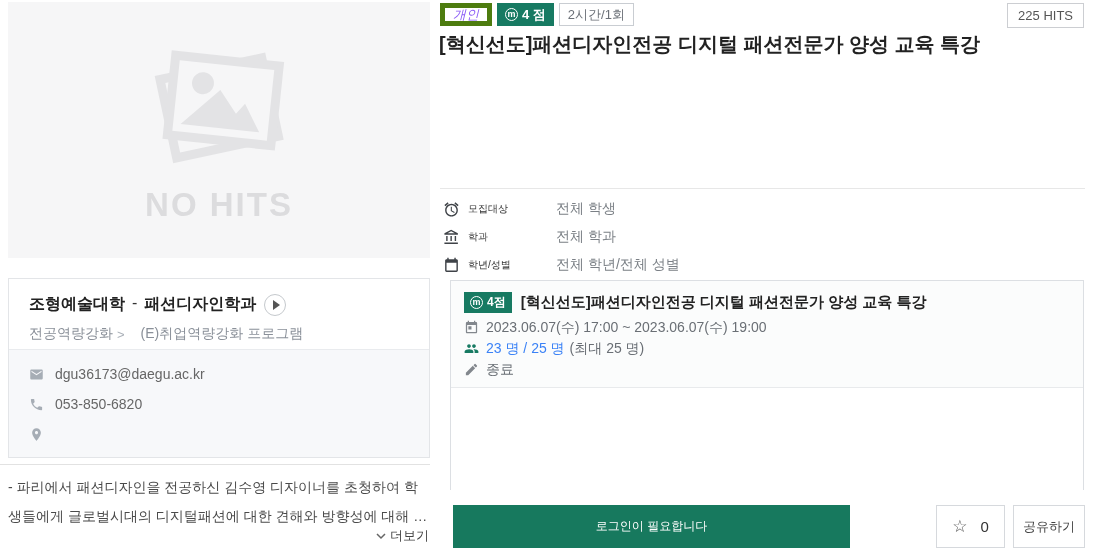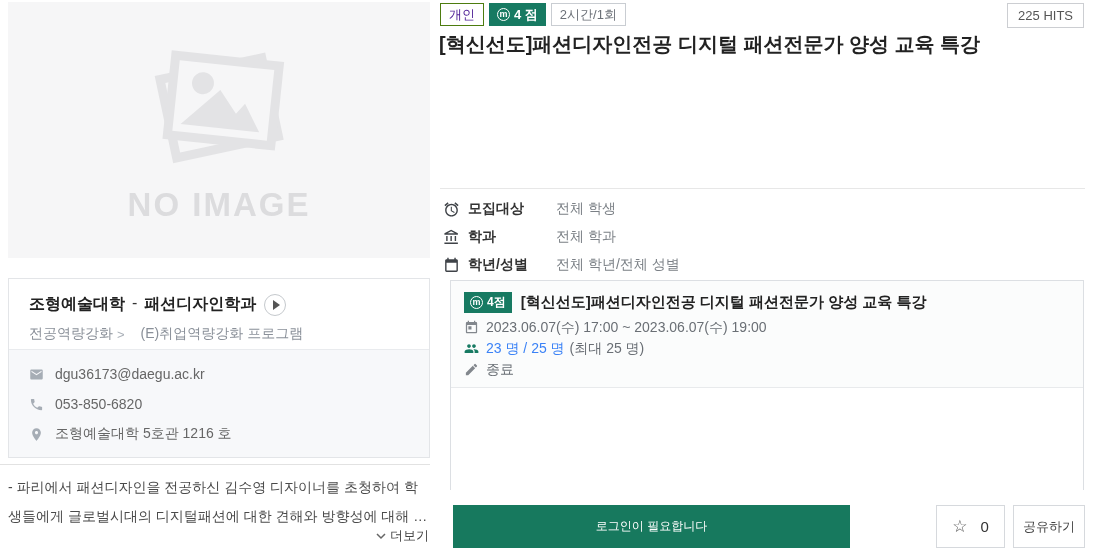--- a/index.html
+++ b/index.html
@@ -9,36 +9,36 @@
 
   
   .thumb { position:absolute; left:8px; top:2px; width:422px; height:256px; background:#f6f6f7; text-align:center; }
   .thumb svg { margin-top:36px; }
   .noimg-text { position:absolute; left:0; top:184px; width:100%; text-align:center;
                 font-size:33px; font-weight:700; color:#dcdcde; letter-spacing:2px; }
 
   
   .badge-row { position:absolute; left:440px; top:3px; display:flex; gap:5px; align-items:center; }
   .badge { display:inline-flex; align-items:center; height:23px; padding:0 8px; font-size:13px; line-height:1; white-space:nowrap; }
-  .badge.outline-teal { border:1px solid #4d7c0f; color:#4c1d95; }
+  .badge.outline-teal { border:5px solid #4d7c0f; color:#8b5cf6;font-style:italic; }
   .badge.filled-teal  { background:#177a62; color:#fff; font-weight:700; }
   .badge.outline-gray { border:1px solid #c9cdd2; color:#6b7077; }
   .mcirc { display:inline-flex; align-items:center; justify-content:center; width:13px; height:13px;
            border:1px solid currentColor; border-radius:50%; font-size:9px; font-style:normal;
            font-weight:700; margin-right:4px; }
   .hits { position:absolute; right:11px; top:3px; border:1px solid #ccced2; color:#555;
           font-size:13px; padding:4px 10px; }
   .title { position:absolute; left:439px; top:31px; width:650px; font-size:20px; font-weight:700; color:#222; }
 
   
   .r-divider { position:absolute; left:440px; top:188px; width:645px; border-top:1px solid #e7e7e7; }
   .info-rows { position:absolute; left:443px; top:198px; }
   .info-row { display:flex; align-items:center; height:22px; margin-bottom:6px; }
   .info-row svg { width:17px; height:17px; fill:#3f4348; margin-right:8px; flex:none; }
-  .info-label { width:88px; font-size:14px; font-weight:700; color:#333; }
+  .info-label { width:88px; font-size:10px; font-weight:400; color:#333; }
   .info-value { font-size:14px; color:#7b8086; }
 
   
   .dept-card { position:absolute; left:8px; top:278px; width:422px; border:1px solid #e3e5e8; background:#fff; }
   .dept-top { padding:15px 20px 0; height:70px; }
   .dept-line1 { display:flex; align-items:flex-start; font-size:16px; font-weight:700; color:#222; }
   .dept-dash { margin:0 7px; font-weight:400; color:#333; }
   .play-btn { width:22px; height:22px; margin-left:8px; border:1px solid #c5c9cd; border-radius:50%;
               background:#fff; cursor:pointer; position:relative; flex:none; }
   .play-btn::after { content:""; position:absolute; left:8px; top:5px; border-left:7px solid #555;
@@ -93,21 +93,21 @@
     <svg width="160" height="140" viewBox="0 0 160 140">
       <g transform="rotate(-12 70 70)">
         <rect x="28" y="32" width="104" height="80" fill="none" stroke="#e3e3e5" stroke-width="9"></rect>
       </g>
       <g transform="rotate(6 80 65)">
         <rect x="32" y="22" width="104" height="80" fill="#f6f6f7" stroke="#e3e3e5" stroke-width="9"></rect>
         <circle cx="62" cy="47" r="11" fill="#e3e3e5"></circle>
         <path d="M44 90 L80 52 L98 74 L106 63 L123 90 Z" fill="#e3e3e5"></path>
       </g>
     </svg>
-    <div class="noimg-text">NO IMAGE</div>
+    <div class="noimg-text">NO HITS</div>
   </div>
 
   <div class="badge-row">
     <span class="badge outline-teal">개인</span>
     <span class="badge filled-teal">
         <i class="mcirc">m</i>
         <span>4 점</span>
       </span>
     <span class="badge outline-gray">2시간/1회</span>
   </div>
@@ -163,21 +163,20 @@
       <div class="contact-row">
         <svg viewBox="0 0 24 24">
             <path d="M6.62 10.79c1.44 2.83 3.76 5.14 6.59 6.59l2.2-2.2c.27-.27.67-.36 1.02-.24 1.12.37 2.33.57 3.57.57.55 0 1 .45 1 1V20c0 .55-.45 1-1 1-9.39 0-17-7.61-17-17 0-.55.45-1 1-1h3.5c.55 0 1 .45 1 1 0 1.25.2 2.45.57 3.57.11.35.03.74-.25 1.02l-2.2 2.2z"></path>
           </svg>
         <span>053-850-6820</span>
       </div>
       <div class="contact-row">
         <svg viewBox="0 0 24 24">
             <path d="M12 2C8.13 2 5 5.13 5 9c0 5.25 7 13 7 13s7-7.75 7-13c0-3.87-3.13-7-7-7zm0 9.5c-1.38 0-2.5-1.12-2.5-2.5s1.12-2.5 2.5-2.5 2.5 1.12 2.5 2.5-1.12 2.5-2.5 2.5z"></path>
           </svg>
-        <span>조형예술대학 5호관 1216 호</span>
       </div>
     </div>
   </div>
 
   <div class="l-divider"></div>
   <div class="desc">- 파리에서 패션디자인을 전공하신 김수영 디자이너를 초청하여 학생들에게 글로벌시대의 디지털패션에 대한 견해와 방향성에 대해 특강을 듣고 미래의 패션디자인 흐름…</div>
   <div class="more">
     <svg viewBox="0 0 10 7">
         <path d="M1 1l4 4 4-4"></path>
       </svg><span>더보기</span>

